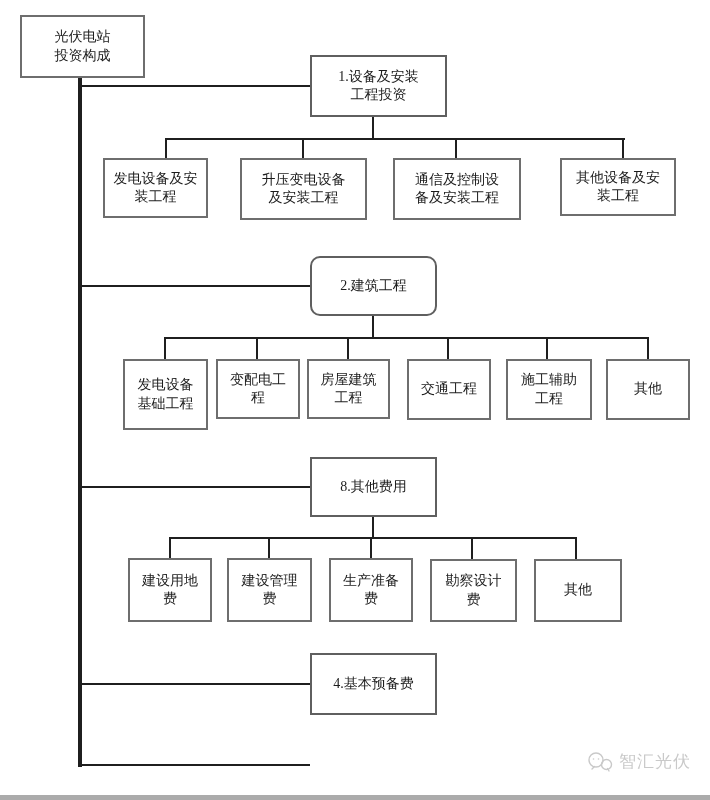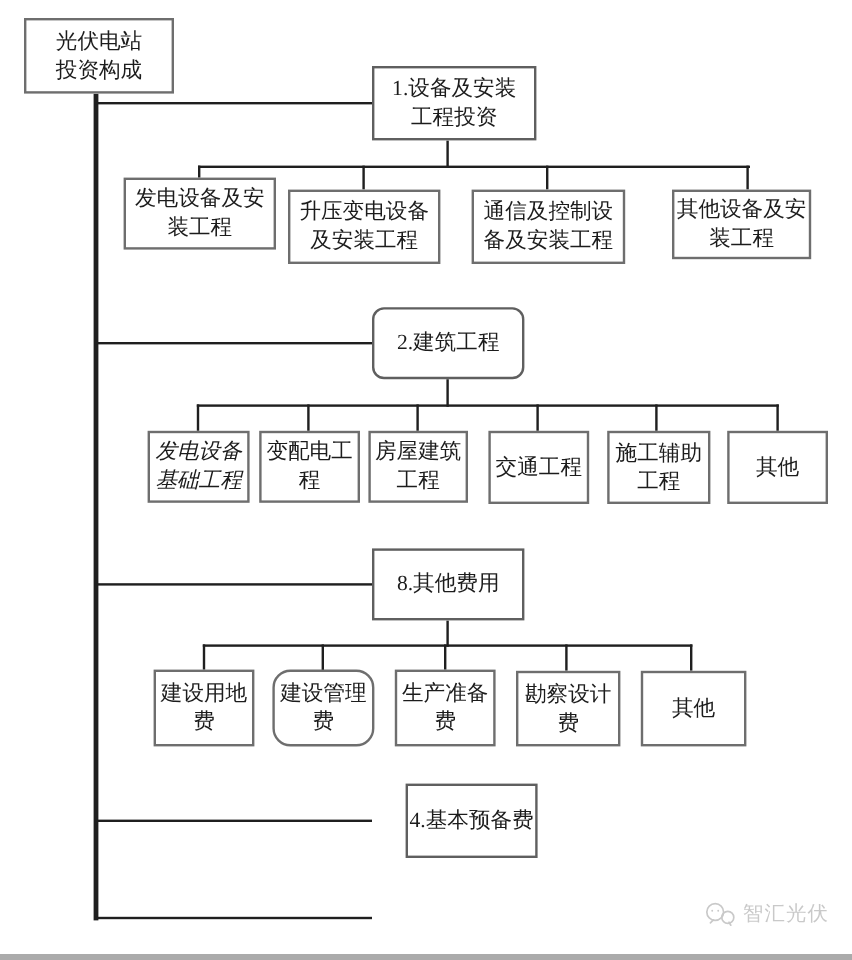--- a/index.html
+++ b/index.html
@@ -6,21 +6,21 @@
   .canvas{
     position:relative;width:710px;height:800px;background:#ffffff;
     font-family:"Liberation Serif","DejaVu Serif",serif;
     overflow:hidden;
   }
   .node{
     position:absolute;box-sizing:border-box;
     border:2px solid #6e6e6e;background:#ffffff;
     display:flex;align-items:center;justify-content:center;
     text-align:center;white-space:pre-line;
-    font-size:18px;line-height:1.32;color:#1c1c1c;
+    font-size:14px;line-height:1.32;color:#1c1c1c;
   }
   .node.level1{border-color:#5f5f5f;}
   .line{position:absolute;background:#1f1f1f;}
   .trunk{width:4px;}
   .watermark{
     position:absolute;display:flex;align-items:center;gap:5px;
     color:#c9c9c9;font-size:17px;letter-spacing:1px;
   }
   .bottom-bar{position:absolute;left:0;top:795px;width:710px;height:5px;background:#ababab;}
 </style>
@@ -60,45 +60,45 @@
   <div class="line" style="left:471px;top:537px;width:2px;height:22px;"></div>
   <div class="line" style="left:575px;top:537px;width:2px;height:22px;"></div>
 
   <div class="node" style="left:20px;top:15px;width:125px;height:63px;">光伏电站
 投资构成</div>
 
   <div class="node level1" style="left:310px;top:55px;width:137px;height:62px;">1.设备及安装
 工程投资</div>
   <div class="node level1" style="left:310px;top:256px;width:127px;height:60px;border-radius:10px;">2.建筑工程</div>
   <div class="node level1" style="left:310px;top:457px;width:127px;height:60px;">8.其他费用</div>
-  <div class="node level1" style="left:310px;top:653px;width:110px;height:62px;margin-left:28px;">4.基本预备费</div>
+  <div class="node level1" style="left:310px;top:653px;width:127px;height:62px;">4.基本预备费</div>
 
-  <div class="node" style="left:103px;top:148px;width:127px;height:60px;">发电设备及安
+  <div class="node" style="left:103px;top:158px;width:105px;height:60px;">发电设备及安
 装工程</div>
   <div class="node" style="left:240px;top:158px;width:127px;height:62px;">升压变电设备
 及安装工程</div>
   <div class="node" style="left:393px;top:158px;width:128px;height:62px;text-align:center;">通信及控制设
 备及安装工程</div>
   <div class="node" style="left:560px;top:158px;width:116px;height:58px;">其他设备及安
 装工程</div>
 
-  <div class="node" style="left:123px;top:359px;width:85px;height:60px;font-style:italic;">发电设备
+  <div class="node" style="left:123px;top:359px;width:85px;height:71px;">发电设备
 基础工程</div>
   <div class="node" style="left:216px;top:359px;width:84px;height:60px;">变配电工
 程</div>
   <div class="node" style="left:307px;top:359px;width:83px;height:60px;">房屋建筑
 工程</div>
   <div class="node" style="left:407px;top:359px;width:84px;height:61px;text-align:center;">交通工程</div>
   <div class="node" style="left:506px;top:359px;width:86px;height:61px;">施工辅助
 工程</div>
   <div class="node" style="left:606px;top:359px;width:84px;height:61px;">其他</div>
 
   <div class="node" style="left:128px;top:558px;width:84px;height:64px;">建设用地
 费</div>
-  <div class="node" style="left:227px;top:558px;width:85px;height:64px;border-radius:15px;">建设管理
+  <div class="node" style="left:227px;top:558px;width:85px;height:64px;">建设管理
 费</div>
   <div class="node" style="left:329px;top:558px;width:84px;height:64px;">生产准备
 费</div>
   <div class="node" style="left:430px;top:559px;width:87px;height:63px;">勘察设计
 费</div>
   <div class="node" style="left:534px;top:559px;width:88px;height:63px;">其他</div>
 
   <div class="watermark" style="left:586px;top:750px;">
     <span style="display:inline-flex;">
       <svg width="28" height="22" viewBox="0 0 28 22" fill="none" stroke="#c9c9c9" stroke-width="1.4">

